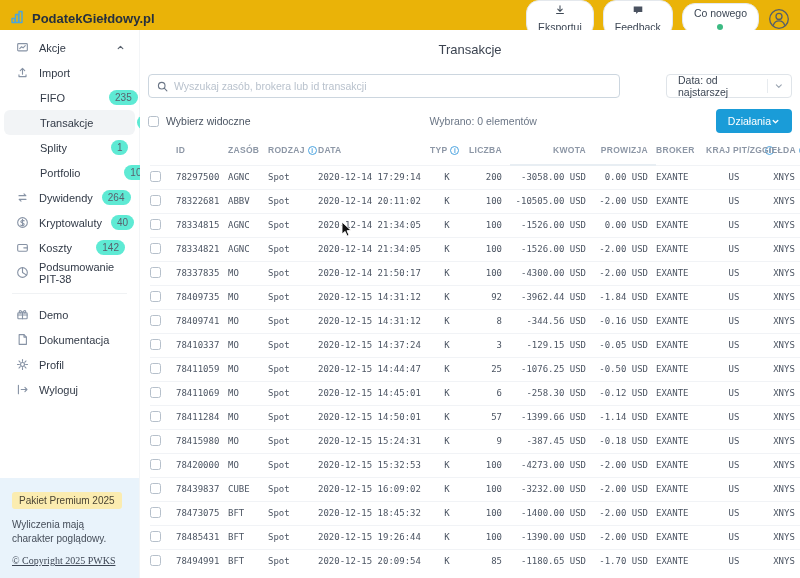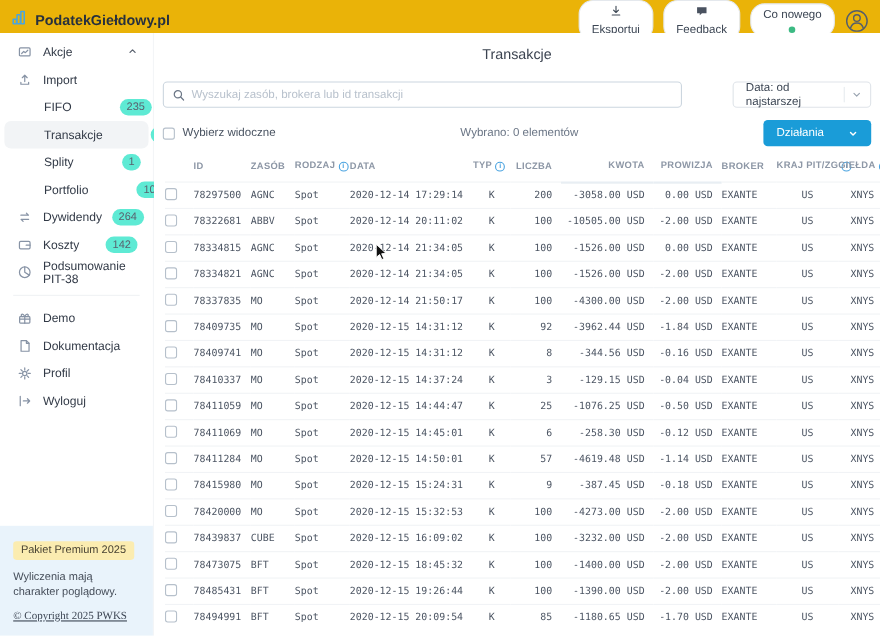--- a/index.html
+++ b/index.html
@@ -54,21 +54,21 @@
     border-radius:4px; display:flex; align-items:center; font-size:10.5px; color:#3c4654;
     padding:0 7px 0 11px; cursor:pointer; background:#fff; }
   .sort-dd .dd-sep { width:1px; height:14px; background:#e7ebef; margin:0 6px 0 auto; }
   .select-row { display:flex; align-items:center; margin-top:11px; }
   .cb { width:11px; height:11px; border:1px solid #b6c0cb; border-radius:2.5px; background:#fff;
     flex:0 0 11px; cursor:pointer; }
   .select-label { font-size:10.5px; color:#4a5462; margin-left:7px; }
   .selected-info { flex:1; text-align:center; font-size:10.5px; color:#6b7686; }
   .actions-btn { background:var(--accent); border:none; color:#fff; font-size:10.5px;
     font-family:inherit; padding:6px 12px; border-radius:4px; display:flex; align-items:center;
-    gap:22px; cursor:pointer; }
+    gap:0; cursor:pointer; }
 
   
   table { border-collapse:collapse; table-layout:fixed; margin-top:4px; width:656px; margin-left:2px; }
   th { font-size:8.5px; color:#8d97a6; font-weight:bold; text-align:left;
     letter-spacing:.3px; padding:8px 0 9px 0; white-space:nowrap; }
   th .info { display:inline-block; width:9px; height:9px; border:1px solid var(--info);
     color:var(--info); border-radius:50%; font-size:6.5px; line-height:8px; text-align:center;
     margin-left:3px; vertical-align:0px; font-weight:bold; }
   th.hl { border-bottom:2px solid #e8eef3; }
   td { font-family:"DejaVu Sans Mono", monospace; font-size:9px; color:#4c5563;
@@ -160,20 +160,30 @@
           <span class="nav-badge">10</span>
         </div>
         <div class="nav-item">
           <span class="ic">
             <svg width="13" height="13" viewBox="0 0 14 14" class="stroke-ic">
               <path d="M3.2 5h7.4L8.6 3M10.8 9H3.4l2 2"></path>
             </svg>
           </span>
           <span>Dywidendy</span>
           <span class="nav-badge">264</span>
+        </div>
+        <div class="nav-item">
+          <span class="ic">
+            <svg width="13" height="13" viewBox="0 0 14 14" class="stroke-ic">
+              <circle cx="7" cy="7" r="5.2"></circle>
+              <path d="M7 3.6v6.8M8.8 5.2c-1.6-1-3.6-.4-3.6 1 0 1.8 3.6 1 3.6 2.8 0 1.4-2.2 1.9-3.8.8"></path>
+            </svg>
+          </span>
+          <span>Kryptowaluty</span>
+          <span class="nav-badge">40</span>
         </div>
         <div class="nav-item">
           <span class="ic">
             <svg width="13" height="13" viewBox="0 0 14 14" class="stroke-ic">
               <rect x="1.8" y="3.8" width="10.4" height="7.2" rx="1.2"></rect>
               <path d="M8.4 7.4h3.8"></path>
             </svg>
           </span>
           <span>Koszty</span>
           <span class="nav-badge">142</span>
@@ -395,21 +405,21 @@
           </tr>
           <tr>
             <td class="cbcell"><span class="cb" style="display: inline-block;"></span></td>
             <td>78410337</td>
             <td>MO</td>
             <td>Spot</td>
             <td>2020-12-15 14:37:24</td>
             <td class="c">K</td>
             <td class="r">3</td>
             <td class="r">-129.15 USD</td>
-            <td class="r">-0.04 USD</td>
+            <td class="r">-0.05 USD</td>
             <td>EXANTE</td>
             <td class="c">US</td>
             <td class="c">XNYS</td>
           </tr>
           <tr>
             <td class="cbcell"><span class="cb" style="display: inline-block;"></span></td>
             <td>78411059</td>
             <td>MO</td>
             <td>Spot</td>
             <td>2020-12-15 14:44:47</td>
@@ -436,21 +446,21 @@
             <td class="c">XNYS</td>
           </tr>
           <tr>
             <td class="cbcell"><span class="cb" style="display: inline-block;"></span></td>
             <td>78411284</td>
             <td>MO</td>
             <td>Spot</td>
             <td>2020-12-15 14:50:01</td>
             <td class="c">K</td>
             <td class="r">57</td>
-            <td class="r">-4619.48 USD</td>
+            <td class="r">-1399.66 USD</td>
             <td class="r">-1.14 USD</td>
             <td>EXANTE</td>
             <td class="c">US</td>
             <td class="c">XNYS</td>
           </tr>
           <tr>
             <td class="cbcell"><span class="cb" style="display: inline-block;"></span></td>
             <td>78415980</td>
             <td>MO</td>
             <td>Spot</td>

